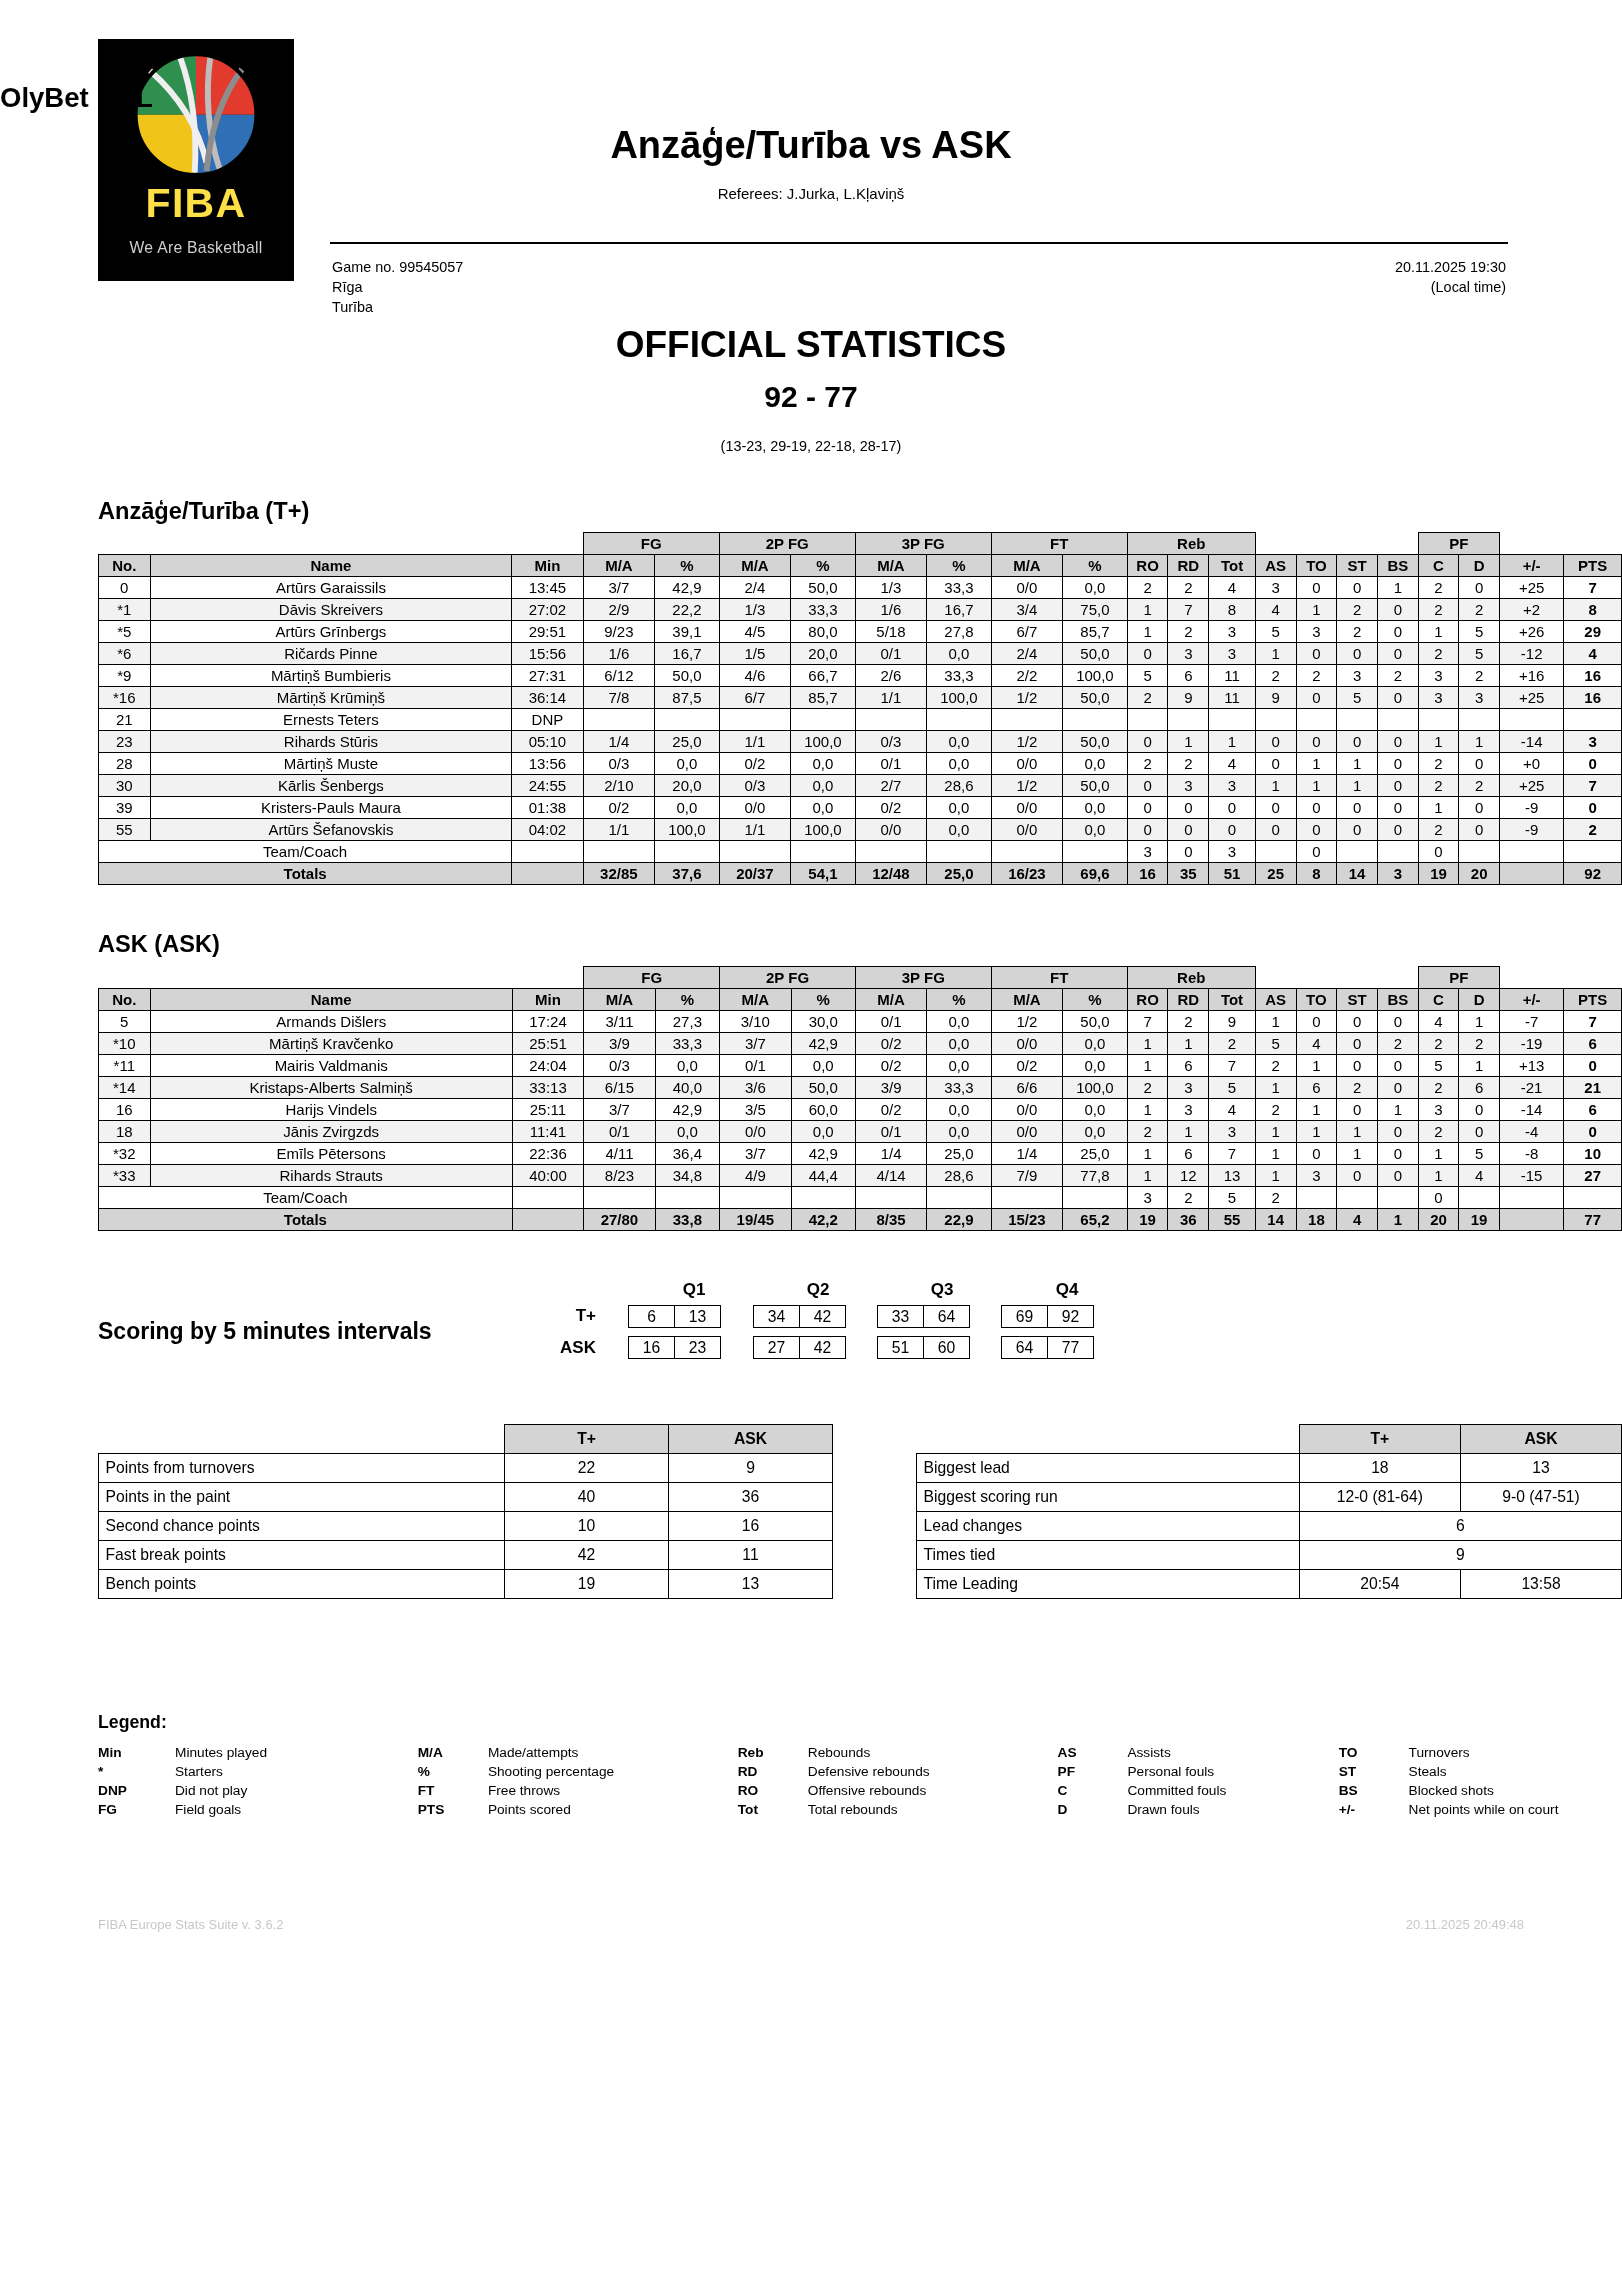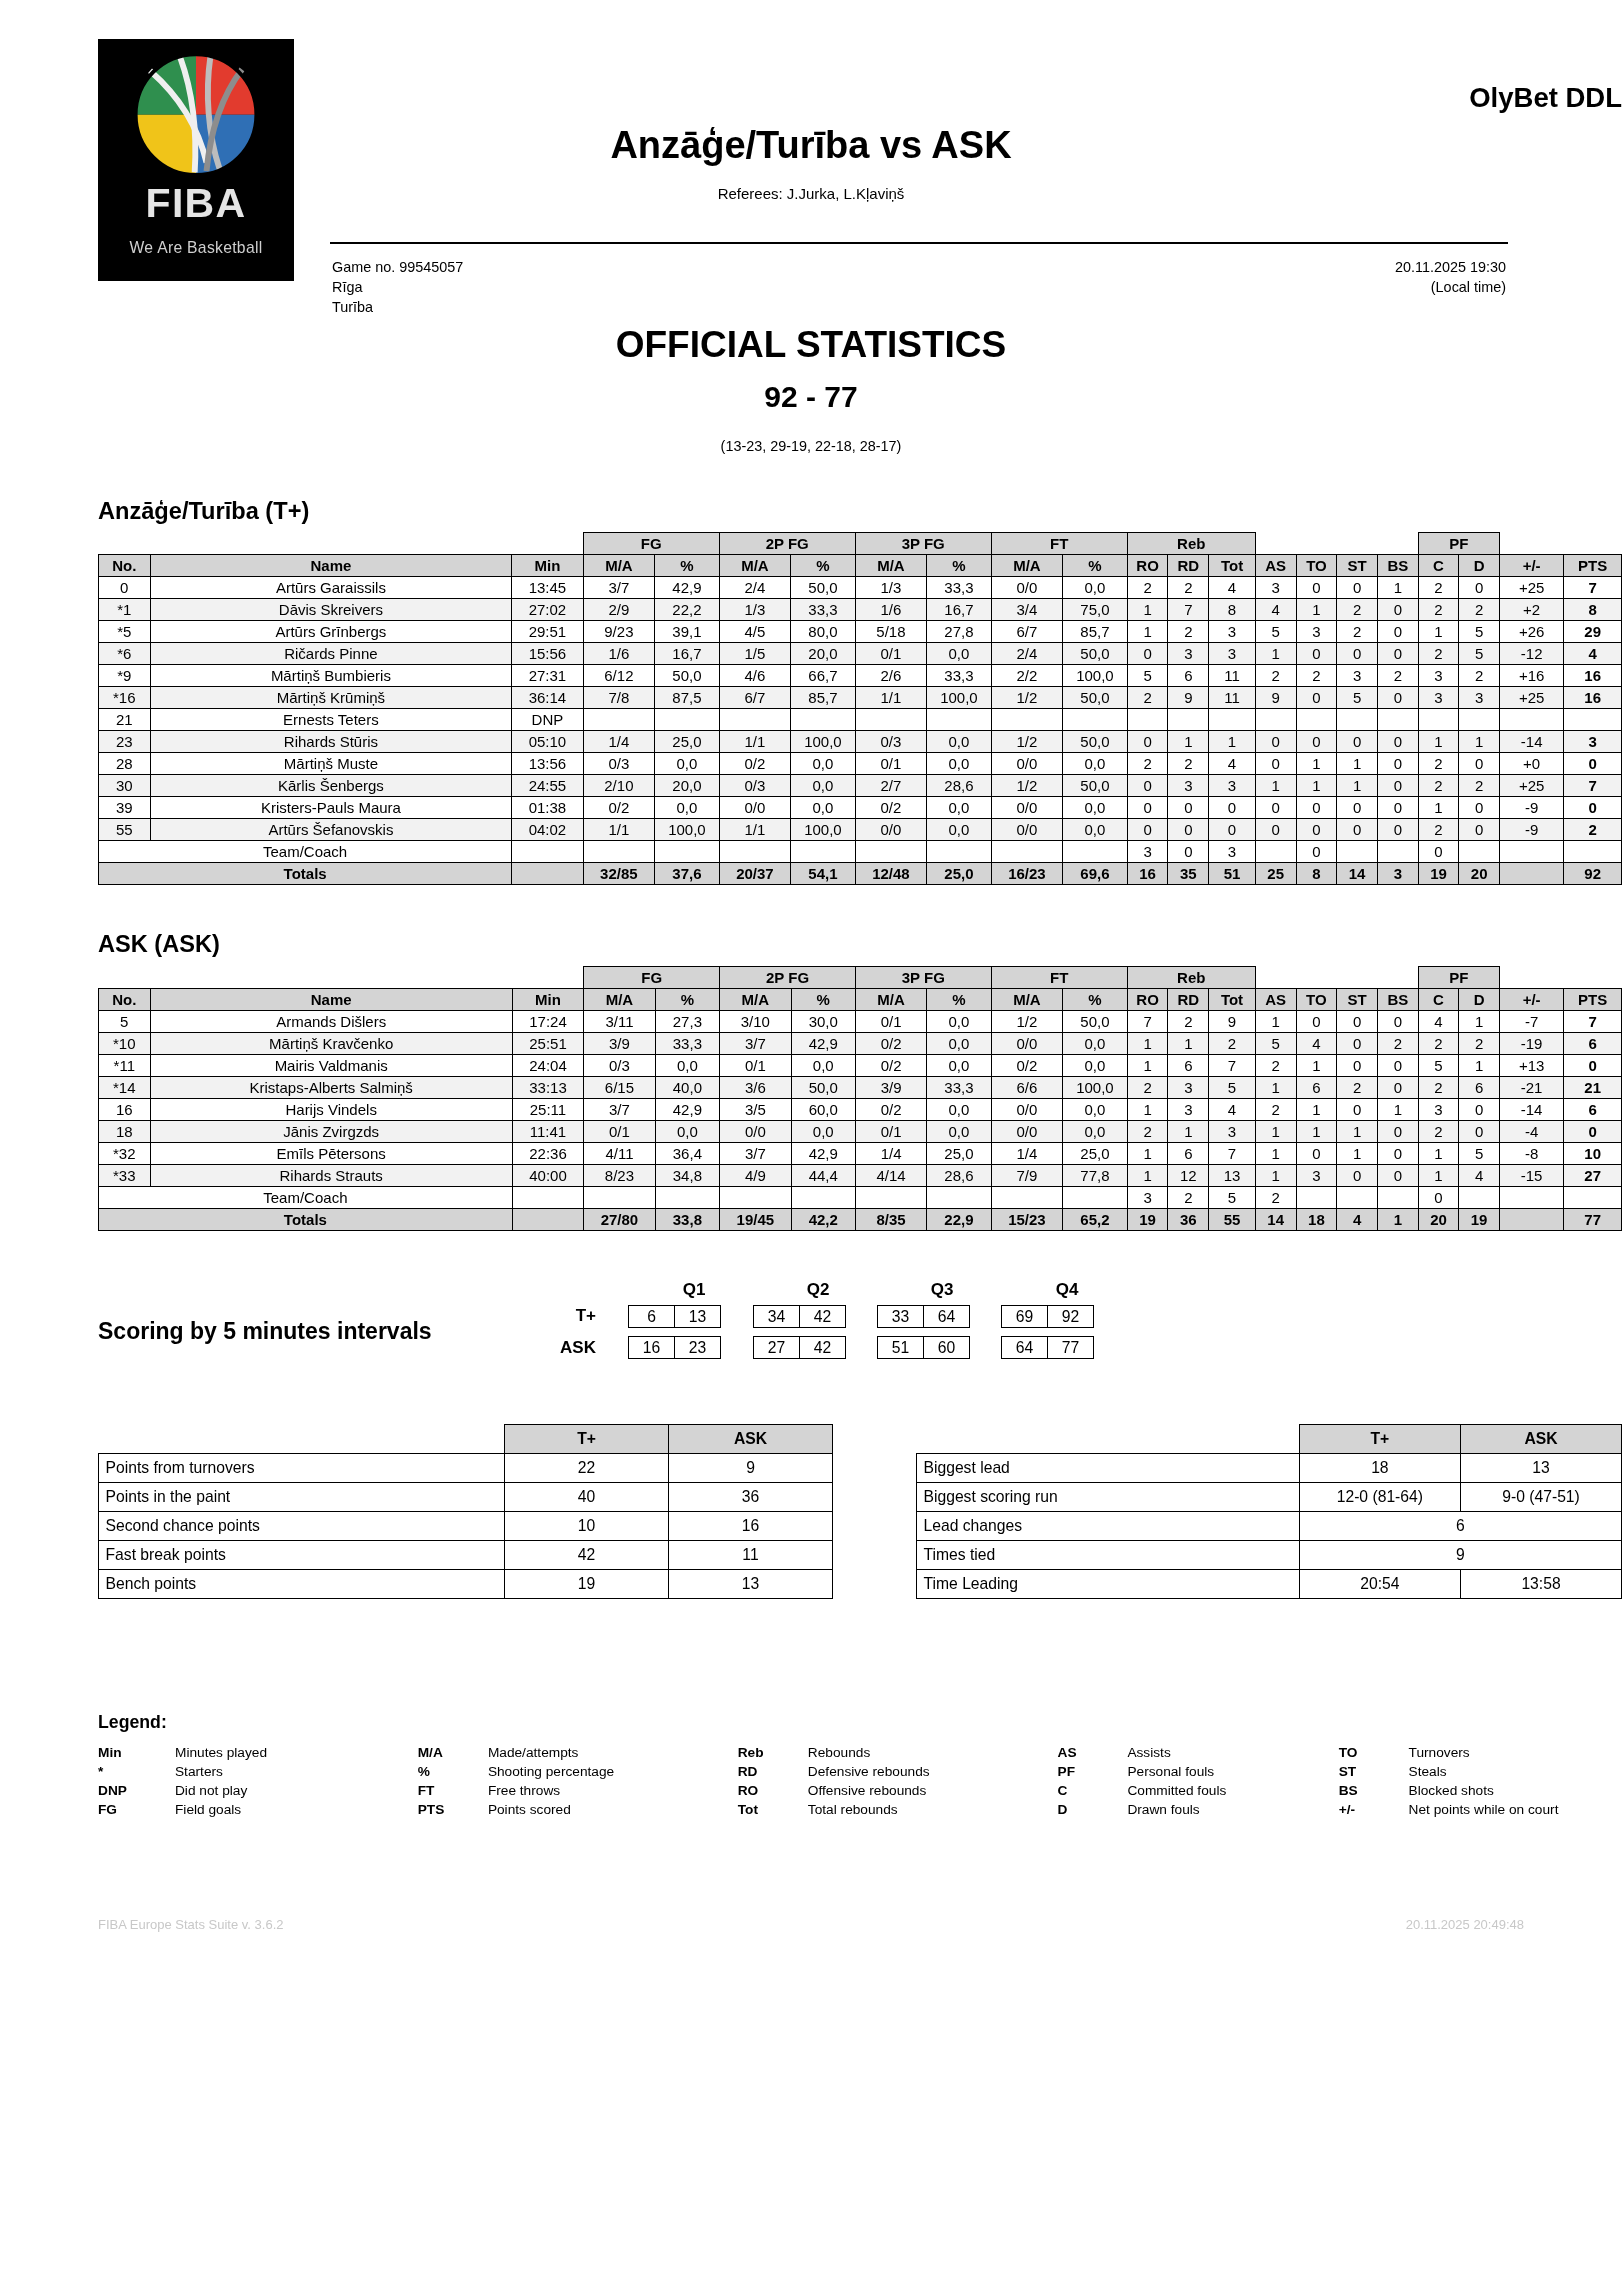--- a/index.html
+++ b/index.html
@@ -26,37 +26,37 @@
     width: 196px; height: 242px;
     background: #000;
     overflow: hidden;
   }
   .logo-ball {
     position: absolute; left: 14.4px; top: 11.8px; width: 168px; height: 128px;
   }
   .logo-fiba-txt {
     position: absolute; left: 0; top: 141px; width: 196px;
     text-align: center;
-    color: #e5e5e5;
+    color: #fde047;
     font-size: 41px;
     font-weight: bold;
     letter-spacing: 1.3px;
     font-family: "Liberation Sans", sans-serif;
   }
   .logo-sub {
     position: absolute; left: 0; top: 200px; width: 196px;
     text-align: center;
     color: #cfcfcf;
     font-size: 15.7px;
     letter-spacing: 0.3px;
   }
 
   .title-league {
     position: absolute; left: 0; top: 82px; width: 1622px;
-    text-align: right; font-size: 27.5px; font-weight: bold; padding-left: 24px;
+    text-align: left; font-size: 27.5px; font-weight: bold;
   }
   .title-match {
     position: absolute; left: 0; top: 124px; width: 1622px;
     text-align: center; font-size: 38px; font-weight: bold;
   }
   .title-refs {
     position: absolute; left: 0; top: 185px; width: 1622px;
     text-align: center; font-size: 15px;
   }
   .hrule {

